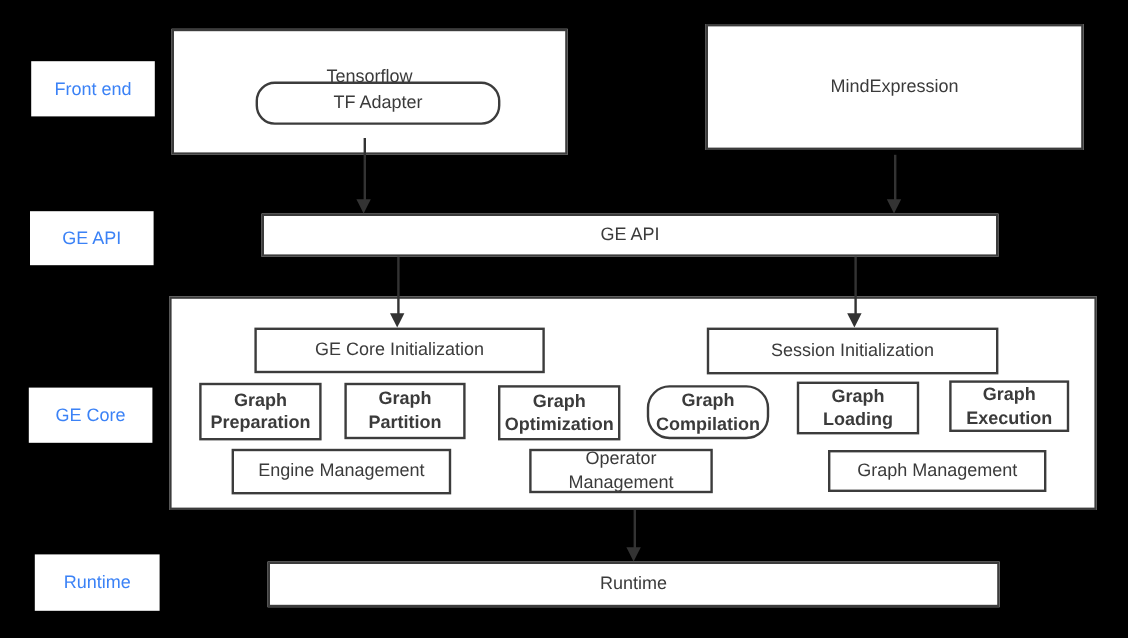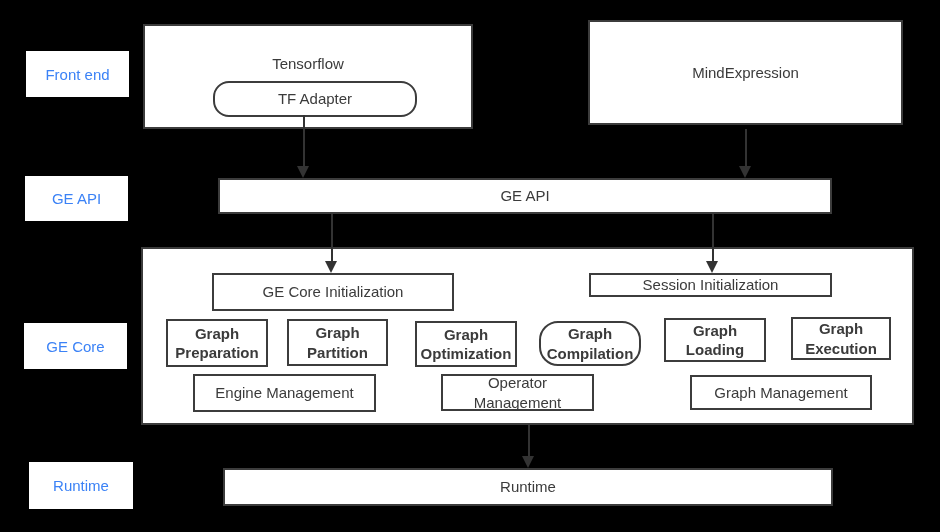--- a/index.html
+++ b/index.html
@@ -76,31 +76,31 @@
 
 <div id="stage">
 
   <div class="abs side-label" style="left:26px; top:51px; width:103px; height:46px;">Front end</div>
   <div class="abs side-label" style="left:25px; top:176px; width:103px; height:45px;">GE API</div>
   <div class="abs side-label" style="left:24px; top:323px; width:103px; height:46px;">GE Core</div>
   <div class="abs side-label" style="left:29px; top:462px; width:104px; height:47px;">Runtime</div>
 
   <div class="abs node container-node" style="left:143px; top:24px; width:330px; height:105px;">
     <span class="node-title">Tensorflow</span>
-    <div class="abs node" style="left:68px; top:55px; width:204px; height:36px;border-radius:16px;">TF Adapter</div>
+    <div class="abs node" style="left:68px; top:42px; width:204px; height:36px;border-radius:16px;">TF Adapter</div>
   </div>
 
   <div class="abs node" style="left:588px; top:20px; width:315px; height:105px;">MindExpression</div>
 
   <div class="abs node" style="left:218px; top:178px; width:614px; height:36px;">GE API</div>
 
   <div class="abs node container-node" style="left:141px; top:247px; width:773px; height:178px;"></div>
 
   <div class="abs node" style="left:212px; top:273px; width:242px; height:38px;">GE Core Initialization</div>
-  <div class="abs node" style="left:589px; top:273px; width:243px; height:24px;">Session Initialization</div>
+  <div class="abs node" style="left:589px; top:273px; width:243px; height:39px;">Session Initialization</div>
 
   <div class="abs node small-node" style="left:166px; top:319px; width:102px; height:48px;">Graph Preparation</div>
   <div class="abs node small-node" style="left:287px; top:319px; width:101px; height:47px;">Graph Partition</div>
   <div class="abs node small-node" style="left:415px; top:321px; width:102px; height:46px;">Graph Optimization</div>
   <div class="abs node small-node" style="left:539px; top:321px; width:102px; height:45px;border-radius:19px;">Graph Compilation</div>
   <div class="abs node small-node" style="left:664px; top:318px; width:102px; height:44px;">Graph Loading</div>
   <div class="abs node small-node" style="left:791px; top:317px; width:100px; height:43px;">Graph Execution</div>
 
   <div class="abs node" style="left:193px; top:374px; width:183px; height:38px;">Engine Management</div>
   <div class="abs node" style="left:441px; top:374px; width:153px; height:37px;">Operator Management</div>

